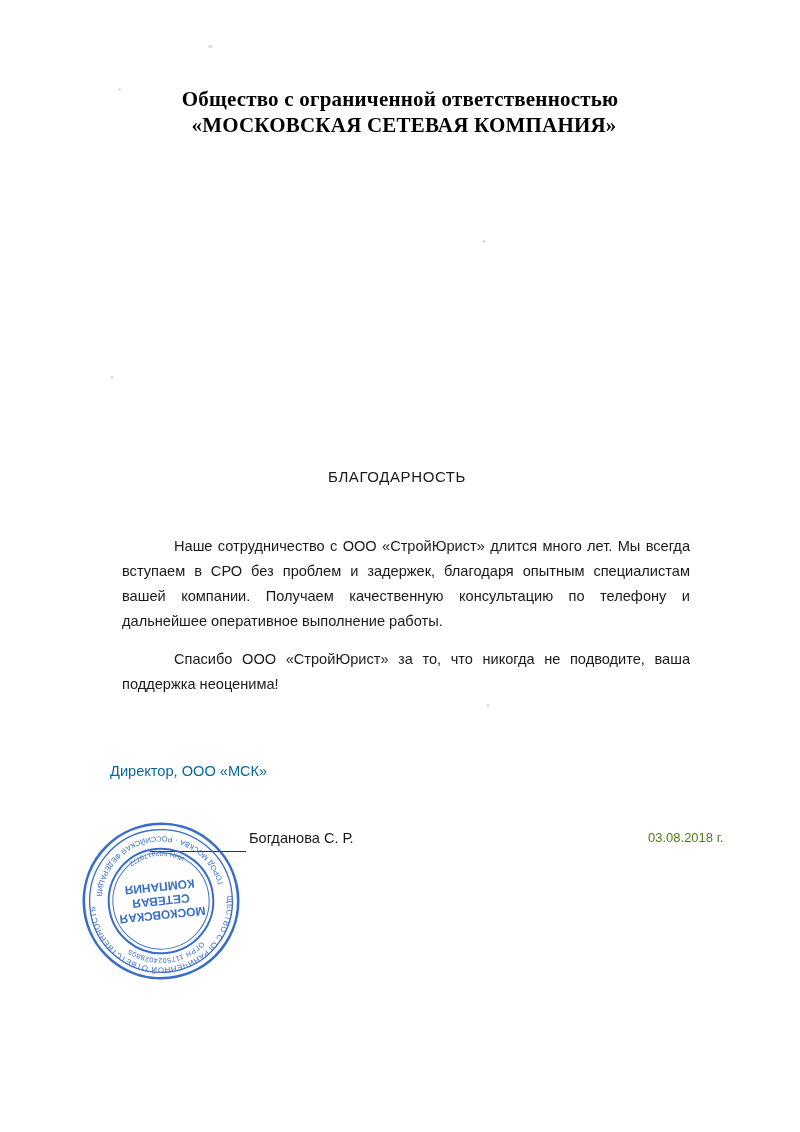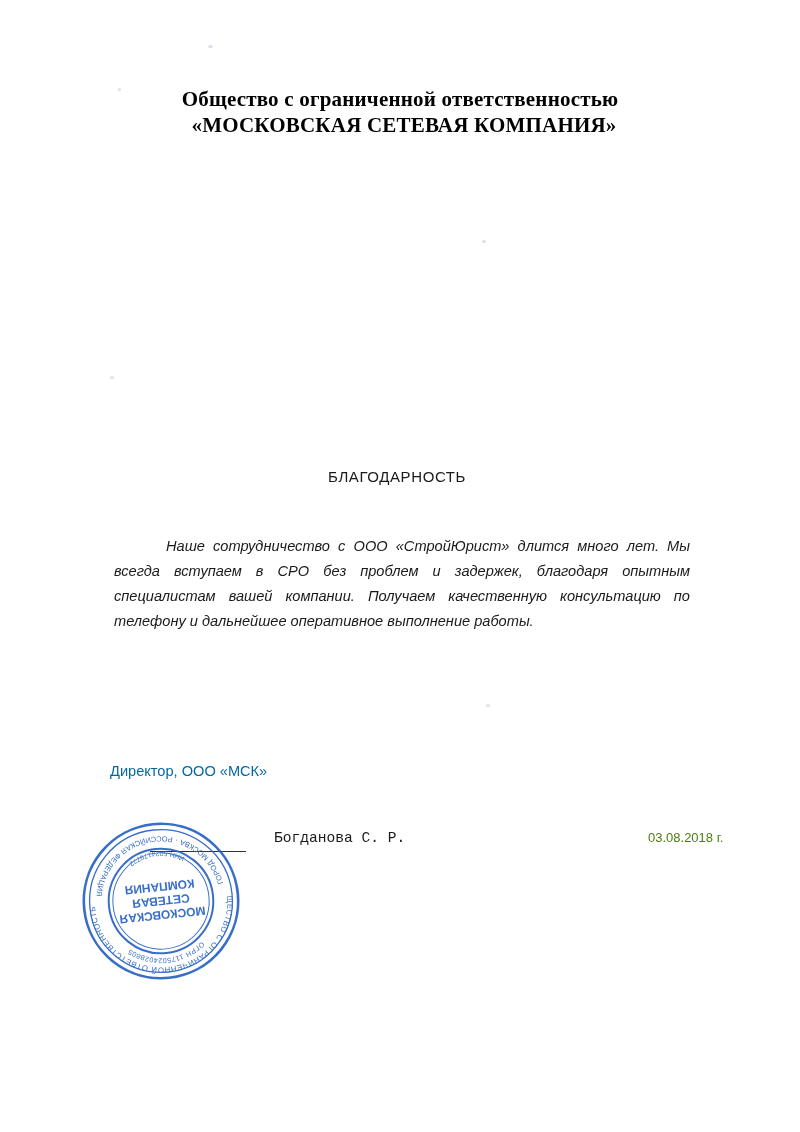--- a/index.html
+++ b/index.html
@@ -74,23 +74,22 @@
     top: 534px;
     left: 110px;
     width: 580px;
     font-family: "Liberation Sans", sans-serif;
     font-size: 14.6px;
     line-height: 25px;
     text-align: justify;
     color: #1a1a1a;
   }
   .body-text p {
-    margin: 0 0 13px 4px;
+    margin: 0 0 13px 12px;
     text-indent: 52px;
-    font-style: italic;
   }
   .body-text p:last-child {
     margin-bottom: 0;
   }
 
   
   .signer-role {
     position: absolute;
     top: 763px;
     left: 110px;
@@ -102,22 +101,22 @@
     position: absolute;
     top: 851px;
     left: 150px;
     width: 96px;
     height: 1px;
     background: #333333;
   }
   .signer-name {
     position: absolute;
     top: 830px;
-    left: 274px;
-    font-family: Liberation Mono, monospace;
+    left: 249px;
+    font-family: Liberation Sans, sans-serif;
     font-size: 14.6px;
     color: #1a1a1a;
   }
   .sign-date {
     position: absolute;
     top: 830px;
     left: 648px;
     font-family: "Liberation Sans", sans-serif;
     font-size: 13px;
     color: #4d7c0f;
@@ -156,20 +155,21 @@
   <div class="letterhead">
     <div class="company-line-1">Общество с ограниченной ответственностью</div>
     <div class="company-line-2">«МОСКОВСКАЯ СЕТЕВАЯ КОМПАНИЯ»</div>
   </div>
 
 
   <div class="doc-title">БЛАГОДАРНОСТЬ</div>
 
   <div class="body-text">
     <p>Наше сотрудничество с ООО «СтройЮрист» длится много лет. Мы всегда вступаем в СРО без проблем и задержек, благодаря опытным специалистам вашей компании. Получаем качественную консультацию по телефону и дальнейшее оперативное выполнение работы.</p>
+    <p>Спасибо ООО «СтройЮрист» за то, что никогда не подводите, ваша поддержка неоценима!</p>
   </div>
 
   <div class="signer-role">Директор, ООО «МСК»</div>
   <div class="sign-line"></div>
   <div class="signer-name">Богданова С. Р.</div>
   <div class="sign-date">03.08.2018 г.</div>
 
   <svg class="stamp" viewBox="0 0 200 200" xmlns="http://www.w3.org/2000/svg">
     <defs>
       <path id="arcTop" d="M 100,100 m -80,0 a 80,80 0 1,1 160,0" fill="none"></path>

